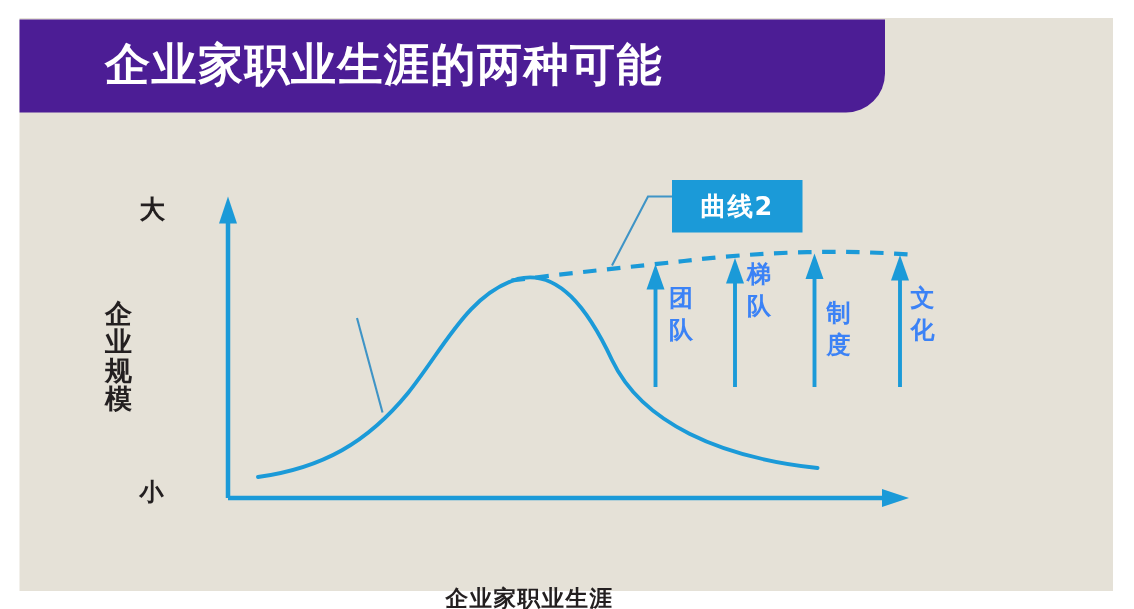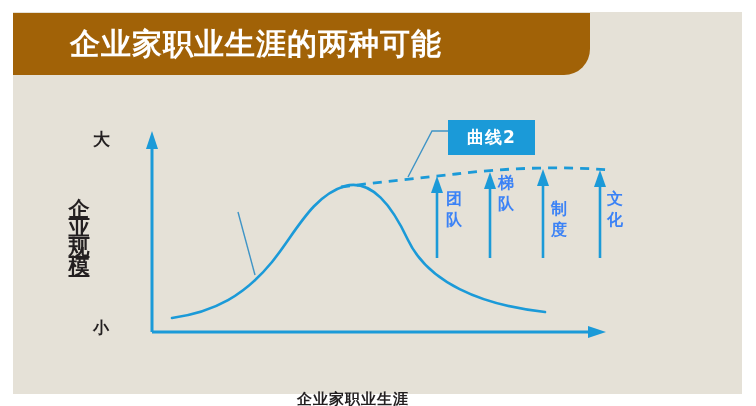--- a/index.html
+++ b/index.html
@@ -24,21 +24,21 @@
     height: 382px;
     background: #e5e1d7;
   }
   
   #title-bar {
     position: absolute;
     left: 13px;
     top: 13px;
     width: 577px;
     height: 62px;
-    background: #a16207;
+    background: #4c1d95;
     border-bottom-right-radius: 26px;
     box-sizing: border-box;
   }
   #title-text {
     position: absolute;
     left: 57px;
     top: 13px;
     width: 520px;
     color: #ffffff;
     font-size: 30px;
@@ -97,26 +97,25 @@
   #y-bottom-label {
     left: 93px;
     top: 318px;
     font-size: 16px;
     font-weight: bold;
   }
   #y-axis-title {
     left: 68px;
     top: 200px;
     width: 22px;
-    font-size: 21px;
+    font-size: 18px;
     font-weight: bold;
     line-height: 19px;
     text-align: center;
     word-break: break-all;
-    text-decoration: underline;
   }
   #x-axis-title {
     left: 297px;
     top: 344px;
     font-size: 15px;
     font-weight: bold;
     letter-spacing: 1px;
     margin-top: 46px;
   }
   

